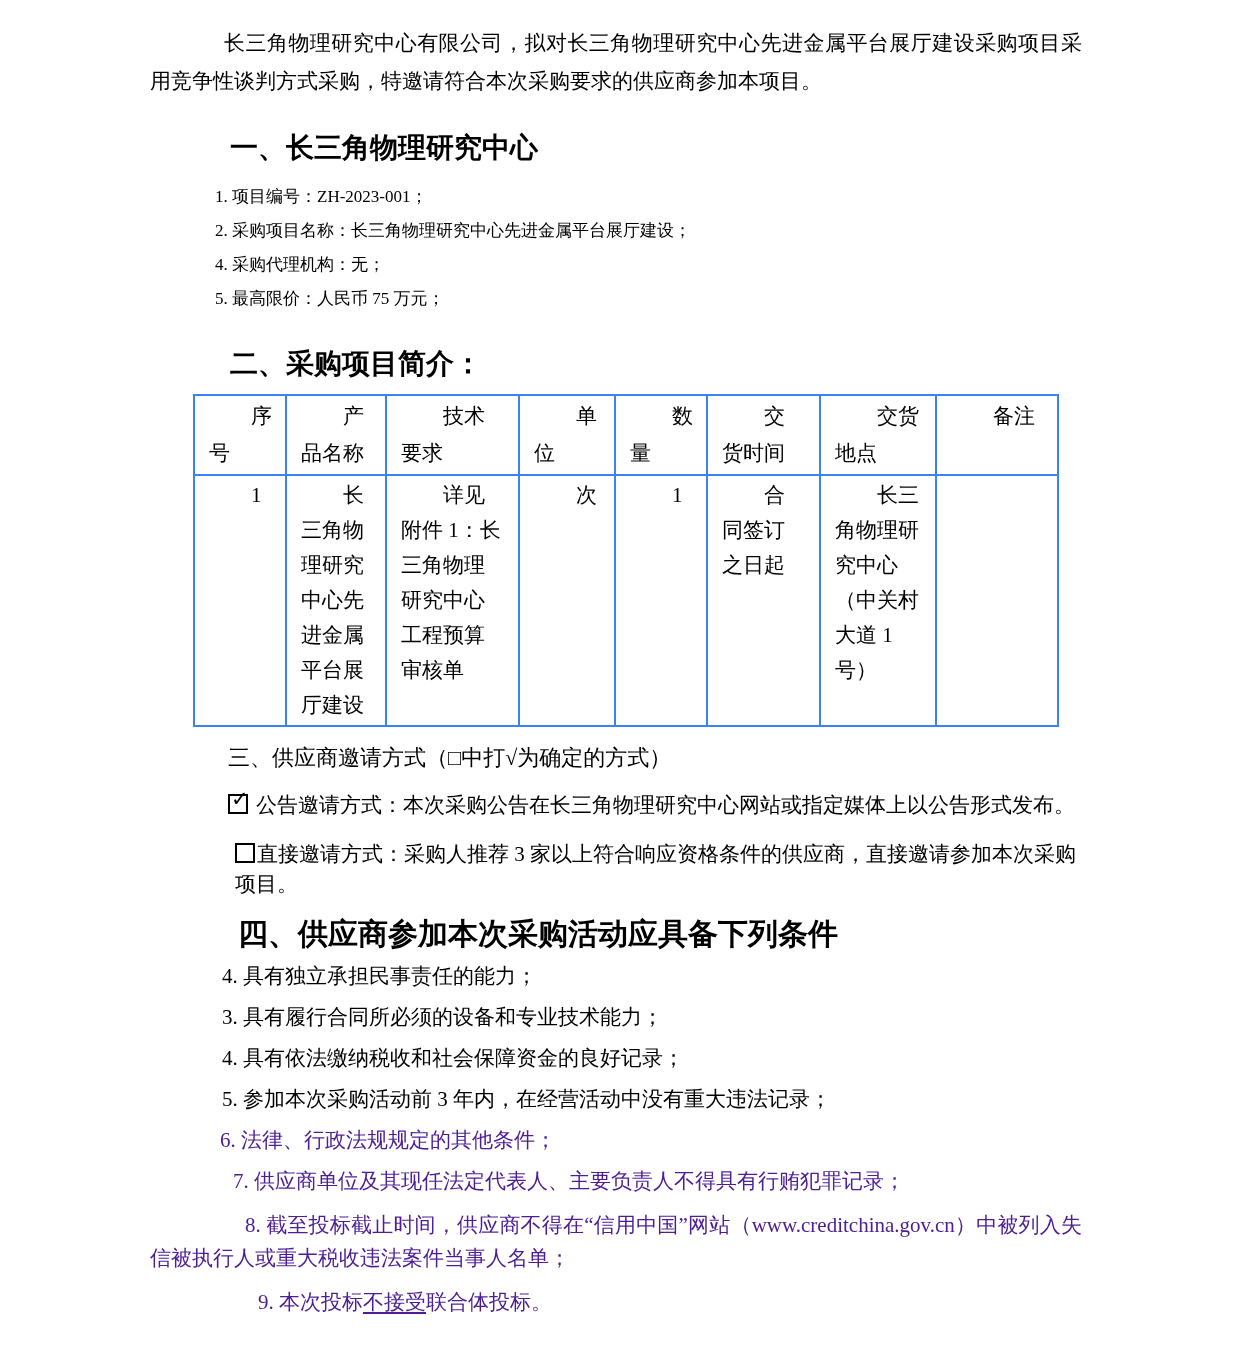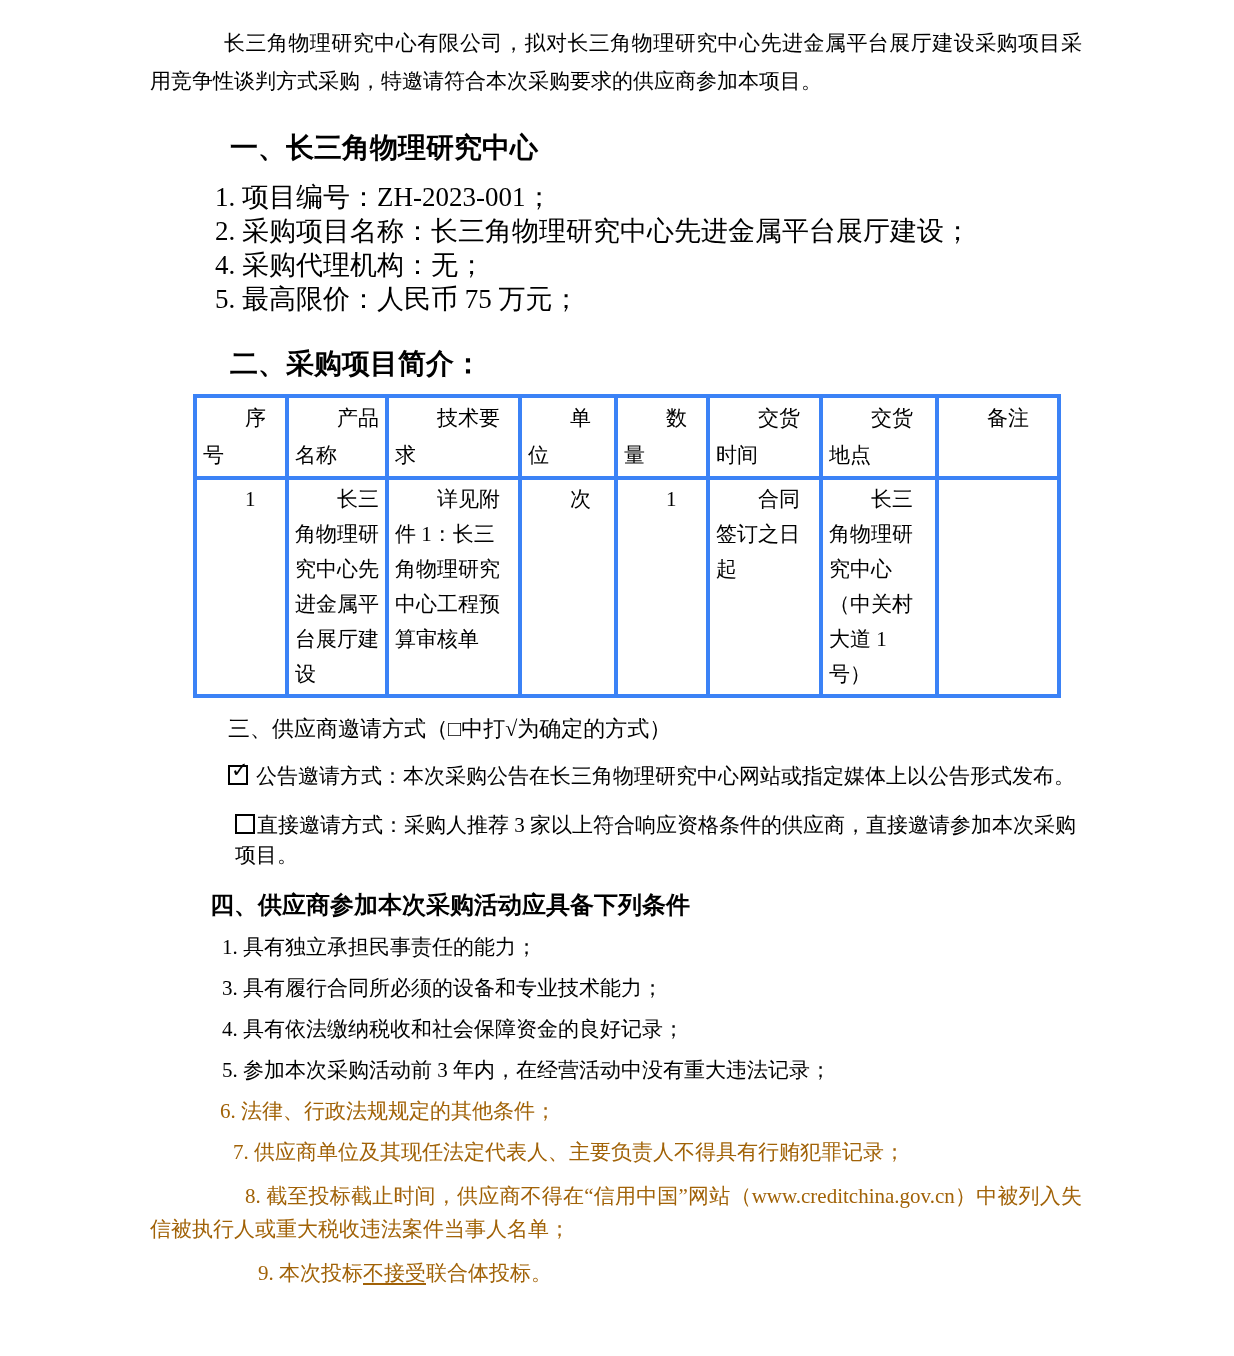--- a/index.html
+++ b/index.html
@@ -8,52 +8,52 @@
     font-family:"Liberation Serif","DejaVu Serif",serif;
     overflow:hidden;
   }
   .page { box-sizing:border-box; width:1234px; height:1356px; padding:10px 152px 0 150px;border-radius:23px; }
 
   .intro { margin:14px 0 0 0; font-size:21px; line-height:38px; text-indent:74px; text-align:justify; }
 
   .h-big { font-size:28px; font-weight:bold; margin:28px 0 0 80px; line-height:40px; }
 
   .sec1-list { margin-top:12px; }
-  .sec1-list p { margin:0 0 0 65px; font-size:27px; line-height:34px; }
+  .sec1-list p { margin:0 0 0 65px; font-size:17px; line-height:34px; }
 
   table.items { border-collapse:collapse; table-layout:fixed; width:864px; margin:10px 0 0 43px; border:2px solid #000; }
   table.items th, table.items td {
-    border:4px solid #3b82f6; font-weight:normal; font-size:21px; text-align:left;
-    vertical-align:top; padding:2px 6px; text-indent:42px; overflow:hidden;
+    border:2px solid #3b82f6; font-weight:normal; font-size:21px; text-align:left;
+    vertical-align:top; padding:2px 14px; text-indent:42px; overflow:hidden;
   }
   table.items th { line-height:37px; height:72px; }
   table.items td { line-height:35px; height:204px; }
 
   .h3p { margin:16px 0 0 78px; font-size:22px; line-height:30px; }
   .h3p .bold { font-weight:normal; }
 
   .opt { font-size:21px; line-height:30px; }
   .opt1 { margin:17px 0 0 78px; }
   .opt2 { margin:19px 0 0 85px; }
 
   .cb { display:inline-block; width:16px; height:16px; border:2px solid #000; position:relative; vertical-align:-2px; box-sizing:content-box; }
   .cb .tick { position:absolute; left:1px; top:-7px; font-size:21px; font-weight:bold; font-family:"DejaVu Sans",sans-serif; line-height:1; text-indent:0; }
   .opt1 .cb { margin-right:8px; }
   .opt2 .cb { margin-right:2px; }
 
-  .h4p { margin:20px 0 0 60px; font-size:24px; font-weight:bold; line-height:30px; }
+  .h4p { margin:20px 0 0 88px; font-size:30px; font-weight:bold; line-height:30px; }
 
   .cond { font-size:21px; line-height:27px; margin:14px 0 0 0; text-align:justify; }
   .ind-a { text-indent:72px; }
   .ind-b { text-indent:70px; }
   .ind-c { text-indent:83px; }
   .ind-d { text-indent:95px; line-height:33px; }
   .ind-e { text-indent:108px; }
 
-  .gray { color:#a16207; }
+  .gray { color:#4c1d95; }
   u { text-underline-offset:3px; }
 </style>
 </head>
 <body>
 
 <div class="page">
 
   <p class="intro">长三角物理研究中心有限公司，拟对长三角物理研究中心先进金属平台展厅建设采购项目采用竞争性谈判方式采购，特邀请符合本次采购要求的供应商参加本项目。</p>
 
   <div class="h-big">一、长三角物理研究中心</div>
@@ -104,21 +104,21 @@
 
   <p class="h3p"><span class="bold">三、供应商邀请方式</span><span>（□中打√为确定的方式）</span></p>
 
   <p class="opt opt1"><span class="cb"><span class="tick">✓</span></span><span>公告邀请方式：本次采购公告在长三角物理研究中心网站或指定媒体上以公告形式发布。</span></p>
 
   <p class="opt opt2"><span class="cb"></span><span>直接邀请方式：采购人推荐 3 家以上符合响应资格条件的供应商，直接邀请参加本次采购项目。</span></p>
 
   <p class="h4p">四、供应商参加本次采购活动应具备下列条件</p>
 
   <div>
-    <p class="cond ind-a">1. 具有独立承担民事责任的能力；</p>
+    <p class="cond ind-a">4. 具有独立承担民事责任的能力；</p>
     <p class="cond ind-a">3. 具有履行合同所必须的设备和专业技术能力；</p>
     <p class="cond ind-a">4. 具有依法缴纳税收和社会保障资金的良好记录；</p>
     <p class="cond ind-a">5. 参加本次采购活动前 3 年内，在经营活动中没有重大违法记录；</p>
     <p class="cond ind-b gray">6. 法律、行政法规规定的其他条件；</p>
     <p class="cond ind-c gray">7. 供应商单位及其现任法定代表人、主要负责人不得具有行贿犯罪记录；</p>
     <p class="cond ind-d gray">8. 截至投标截止时间，供应商不得在“信用中国”网站（www.creditchina.gov.cn）中被列入失信被执行人或重大税收违法案件当事人名单；</p>
     <p class="cond ind-e gray"><span>9. 本次投标</span><u>不接受</u><span>联合体投标。</span></p>
   </div>
 
 </div>

